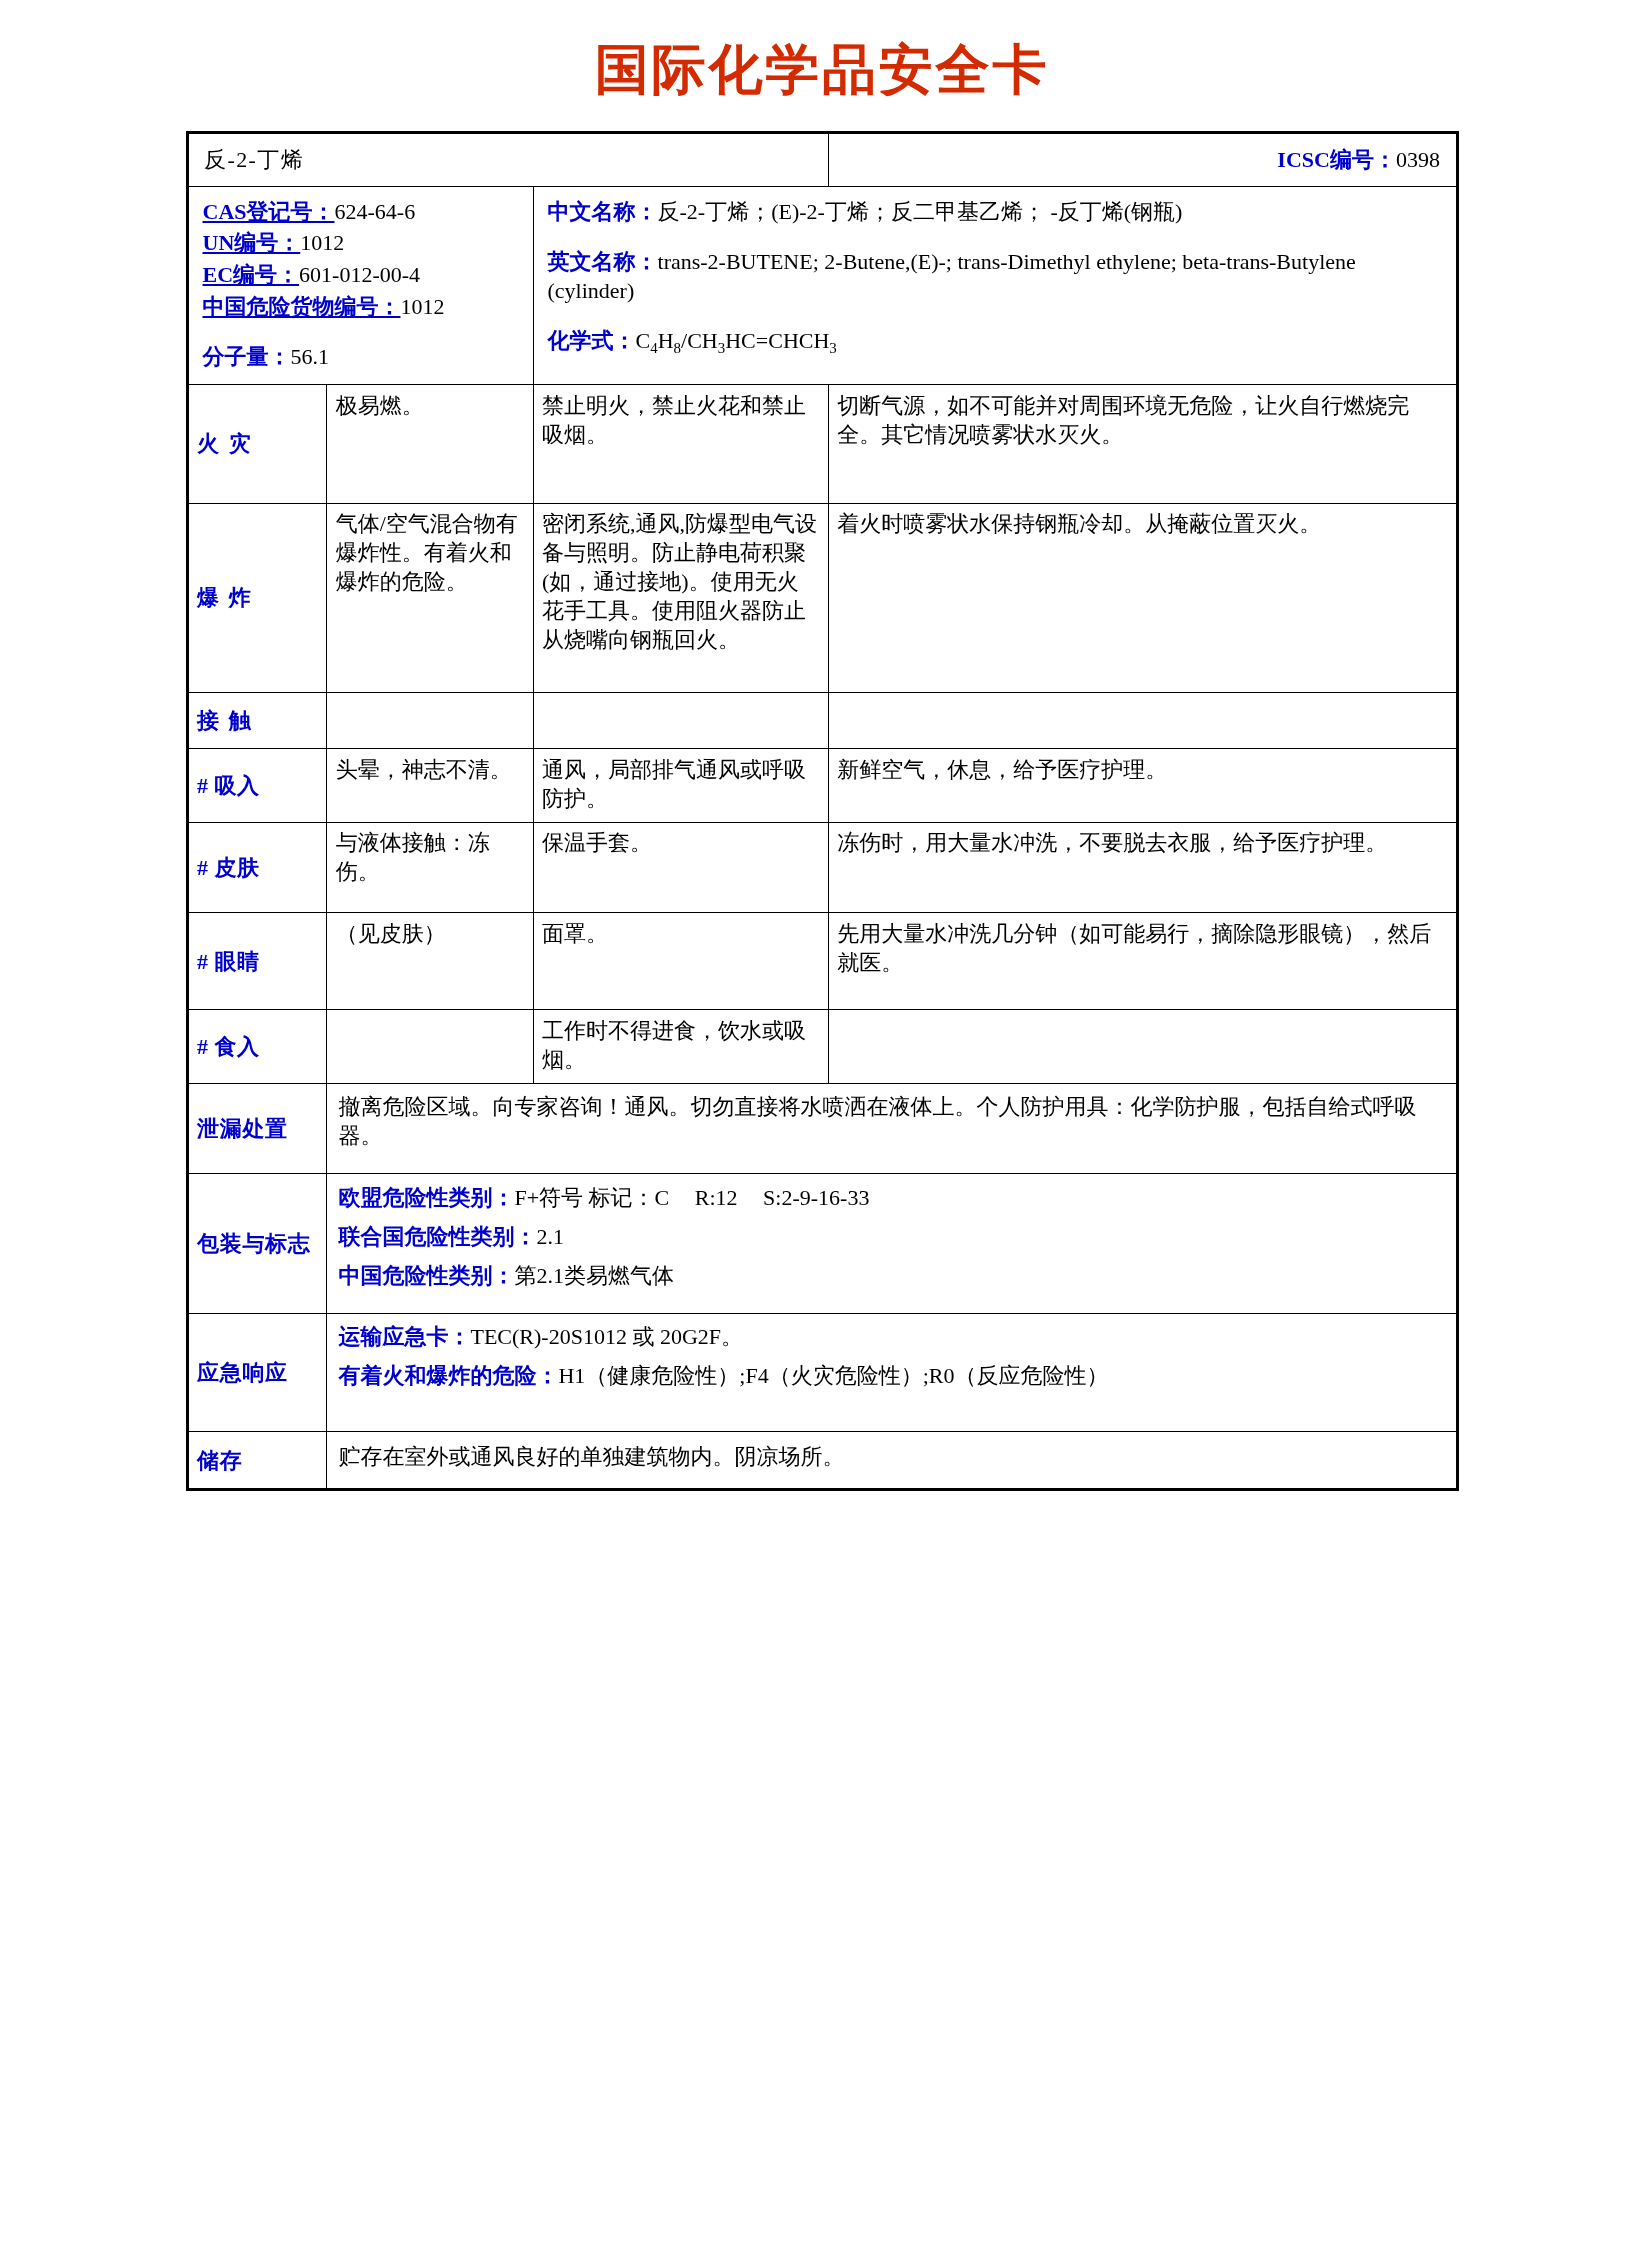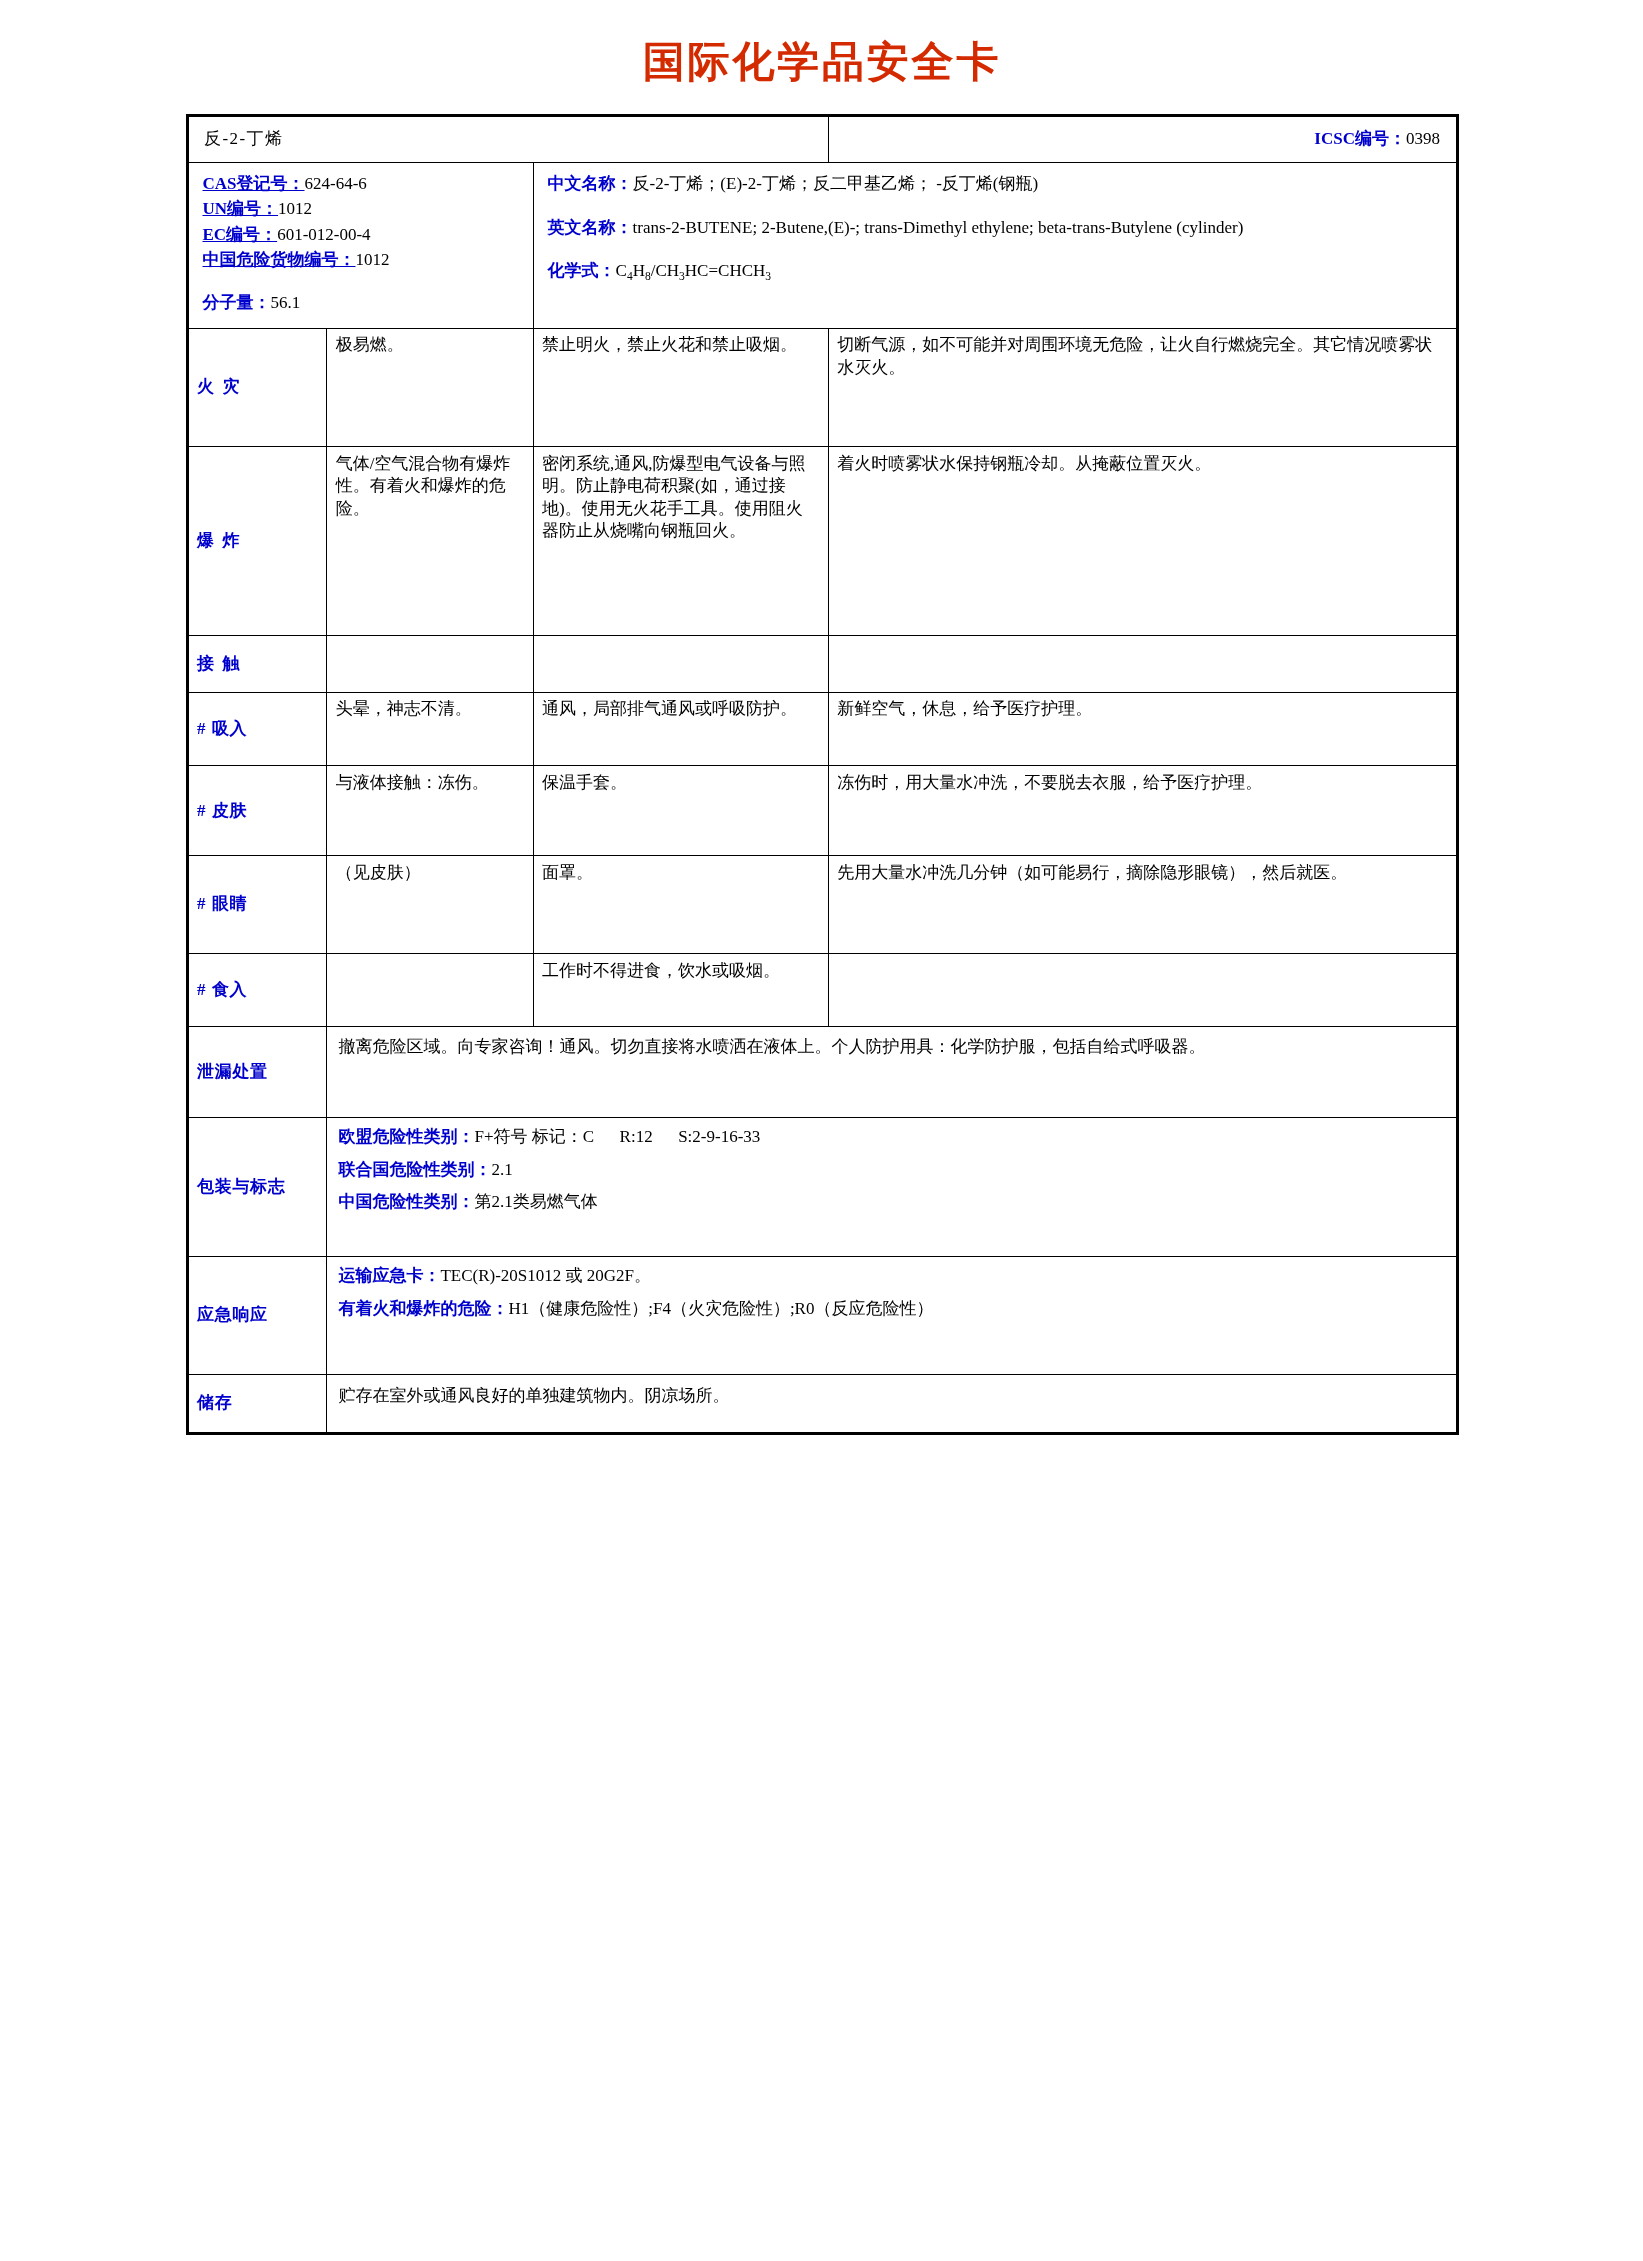--- a/index.html
+++ b/index.html
@@ -15,41 +15,41 @@
   .page {
     width: 1644px;
     box-sizing: border-box;
     padding: 0;
   }
   .doc-title {
     text-align: center;
     color: #d42a00;
     font-family: "DejaVu Sans", "Liberation Sans", sans-serif;
     font-weight: bold;
-    font-size: 42px;
+    font-size: 54px;
     letter-spacing: 2.8px;
     margin-top: 34px;
     margin-bottom: 24px;
   }
   .card {
     width: 1273px;
     margin: 0 auto;
     border: 2.1px solid #000;
     box-sizing: border-box;
   }
   table.main {
     width: 100%;
     border-collapse: collapse;
     table-layout: fixed;
   }
   table.main td {
     border: 1.4px solid #000;
     vertical-align: top;
     padding: 5.7px 8.5px;
-    font-size: 17px;
+    font-size: 22px;
     line-height: 1.32;
   }
   
   .hdr-name {
     font-size: 24px;
     padding: 11.3px 15.6px !important;
     letter-spacing: 1.4px;
   }
   .hdr-icsc {
     text-align: right;

